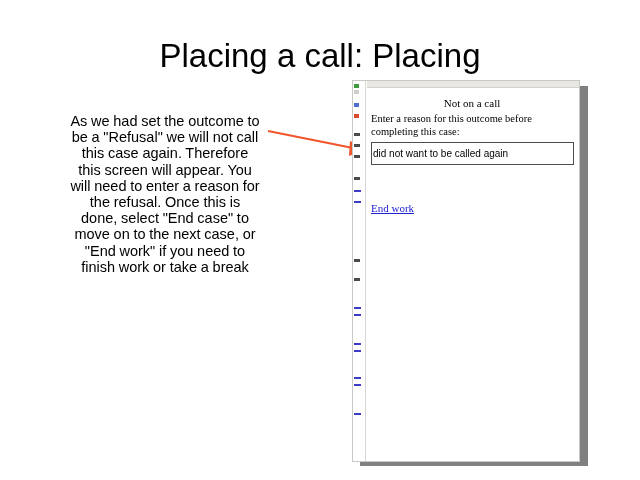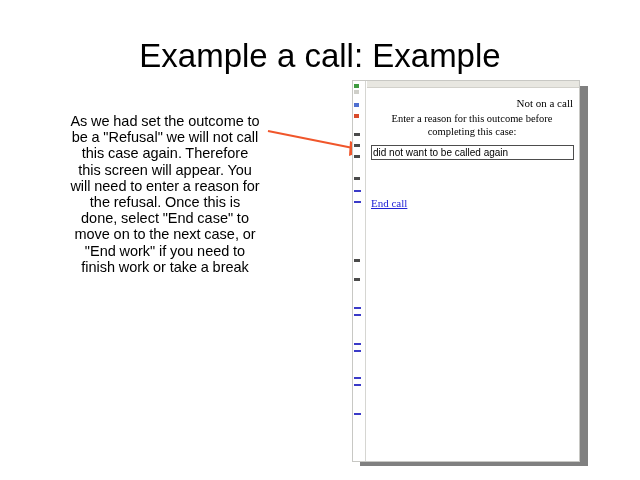--- a/index.html
+++ b/index.html
@@ -126,41 +126,41 @@
     top: 8px;
     right: 0;
     bottom: 0;
     background: #ffffff;
     padding: 6px 6px 0 4px;
     box-sizing: border-box;
     font-family: "Liberation Serif", serif;
   }
 
   .panel-heading {
-    text-align: right;
+    text-align: center;
     font-family: "Liberation Serif", serif;
     font-size: 11px;
     color: #000000;
     line-height: 13px;
     margin: 2px 0 3px 0;
   }
   .panel-instruction {
     font-family: "Liberation Serif", serif;
     font-size: 10.5px;
     color: #000000;
     line-height: 12.5px;
     margin: 0 0 4px 0;
-    text-align: center;
+    text-align: left;
   }
   .panel-input-row {
     margin: 0 0 0 0;
   }
   .panel-input {
     width: 203px;
-    height: 15px;
+    height: 23px;
     border: 1px solid #4d4d4d;
     background: #ffffff;
     font-family: "Liberation Sans", sans-serif;
     font-size: 10px;
     color: #000000;
     padding: 0 1px;
     box-sizing: border-box;
     line-height: 13px;
     outline: none;
   }
@@ -174,21 +174,21 @@
     color: #2121d6;
     text-decoration: underline;
     line-height: 14px;
     margin-bottom: 1px;
     cursor: pointer;
   }
 </style>
 </head>
 <body>
 
-<div class="slide-title">Example a call: Example</div>
+<div class="slide-title">Placing a call: Placing</div>
 
 <div class="slide-body">As we had set the outcome to be a "Refusal" we will not call this case again. Therefore this screen will appear. You will need to enter a reason for the refusal. Once this is done, select "End case" to move on to the next case, or "End work" if you need to finish work or take a break</div>
 
 <div class="arrow-annotation">
   <svg width="105" height="48" viewBox="0 0 105 48">
     <line x1="3" y1="13" x2="88" y2="30" stroke="#F0562B" stroke-width="2.2" stroke-linecap="butt"></line>
     <polygon points="85,23 103,31 84,38" fill="#F0562B"></polygon>
   </svg>
 </div>
 
@@ -224,17 +224,17 @@
 
     <div class="panel-heading">Not on a call</div>
 
     <div class="panel-instruction">Enter a reason for this outcome before completing this case:</div>
 
     <div class="panel-input-row">
       <input class="panel-input" type="text" value="did not want to be called again" style="">
     </div>
 
     <div class="panel-links">
-      <a class="panel-link">End call</a>
+      <a class="panel-link">End work</a>
     </div>
 
   </div>
 </div>
 
 </body></html>

